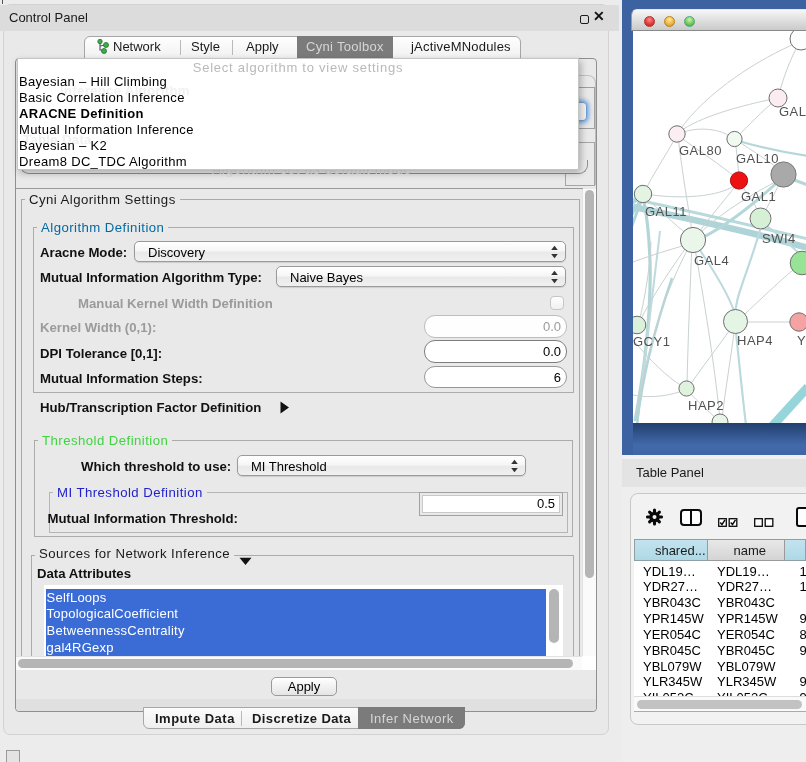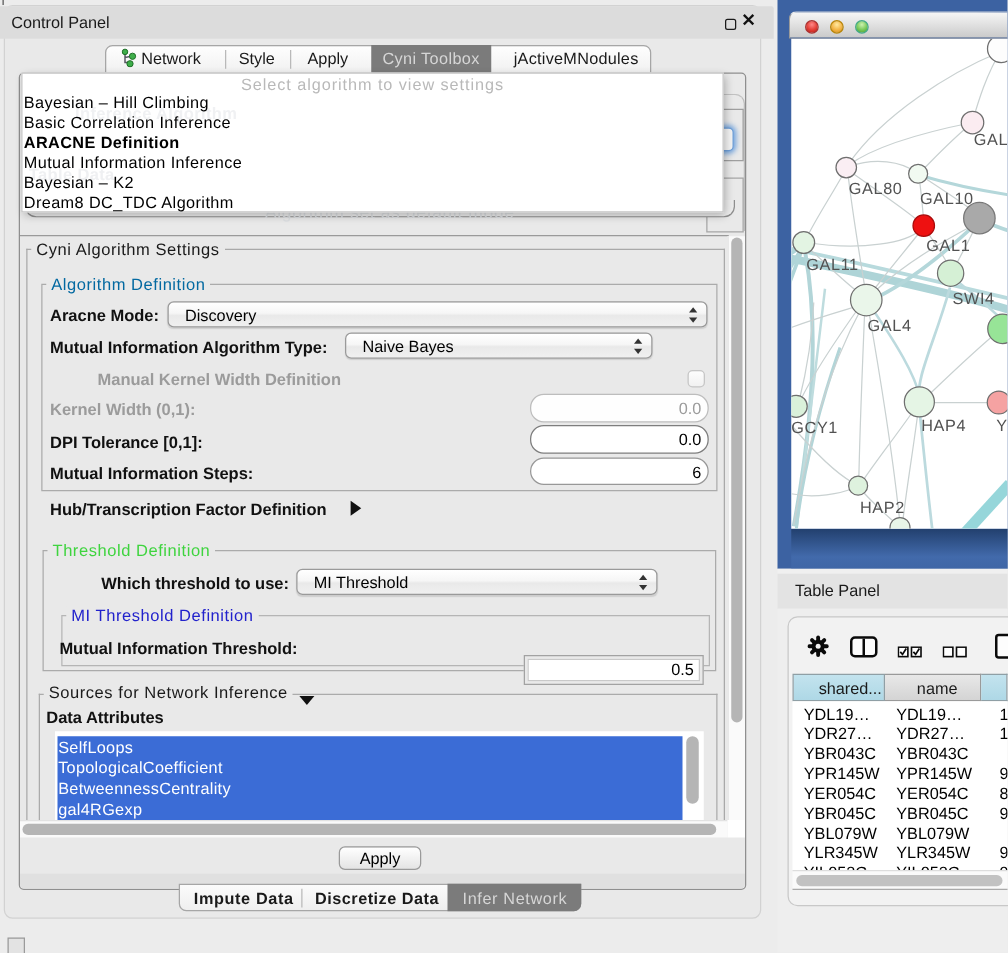--- a/index.html
+++ b/index.html
@@ -64,21 +64,21 @@
     <span class="ct">Discovery</span>
     <span class="arr">
       <svg width="9" height="14" viewBox="0 0 9 14">
         <path d="M1.2 5 L4.5 0.8 L7.8 5 Z" fill="#333"></path>
         <path d="M1.2 9 L4.5 13.2 L7.8 9 Z" fill="#333"></path>
       </svg>
     </span>
   </div>
 
 <div class="lbl" style="left:40px;top:270px;">Mutual Information Algorithm Type:</div>
-<div class="combo" style="left:276px;top:266px;width:246px;height:21px;">
+<div class="combo" style="left:276px;top:266px;width:290px;height:21px;">
     <span class="ct">Naive Bayes</span>
     <span class="arr">
       <svg width="9" height="14" viewBox="0 0 9 14">
         <path d="M1.2 5 L4.5 0.8 L7.8 5 Z" fill="#333"></path>
         <path d="M1.2 9 L4.5 13.2 L7.8 9 Z" fill="#333"></path>
       </svg>
     </span>
   </div>
 
 <div class="lbl dis" style="left:40px;top:296px;margin-left:38px;">Manual Kernel Width Definition</div>
@@ -109,21 +109,21 @@
         <path d="M1.2 5 L4.5 0.8 L7.8 5 Z" fill="#333"></path>
         <path d="M1.2 9 L4.5 13.2 L7.8 9 Z" fill="#333"></path>
       </svg>
     </span>
   </div>
 
 <div class="grp" style="left:49px;top:492px;width:519px;height:41px;border-color:#b5b5b5;"></div>
 <div class="gtitle" style="left:53px;top:485px;color:#2222cc;">MI Threshold Definition</div>
 
 <div class="lbl" style="left:47.5px;top:511px;">Mutual Information Threshold:</div>
-<div class="abs" style="left:419px;top:524px;width:144px;height:24px;border:1px solid #a2a2a2;background:#e9e9e9;padding:2px;">
+<div class="abs" style="left:419px;top:492px;width:144px;height:24px;border:1px solid #a2a2a2;background:#e9e9e9;padding:2px;">
     <div style="width:100%;height:100%;background:#fff;border:1px solid #c9c9c9;text-align:right;font-size:13px;line-height:16px;padding-right:4px;">0.5</div>
   </div>
 
 <div class="abs" style="left:31px;top:555px;width:543px;height:101px;border:1px solid #ababab;border-bottom:none;"></div>
 <div class="gtitle" style="left:35px;top:546px;color:#1a1a1a;">Sources for Network Inference</div>
 <div class="abs" style="left:239px;top:551px;"><svg width="13" height="8.5">
       <path d="M0.5 0.8 L12.5 0.8 L6.5 8 Z" fill="#111"></path>
     </svg></div>
 
 <div class="lbl" style="left:37px;top:566px;">Data Attributes</div>

